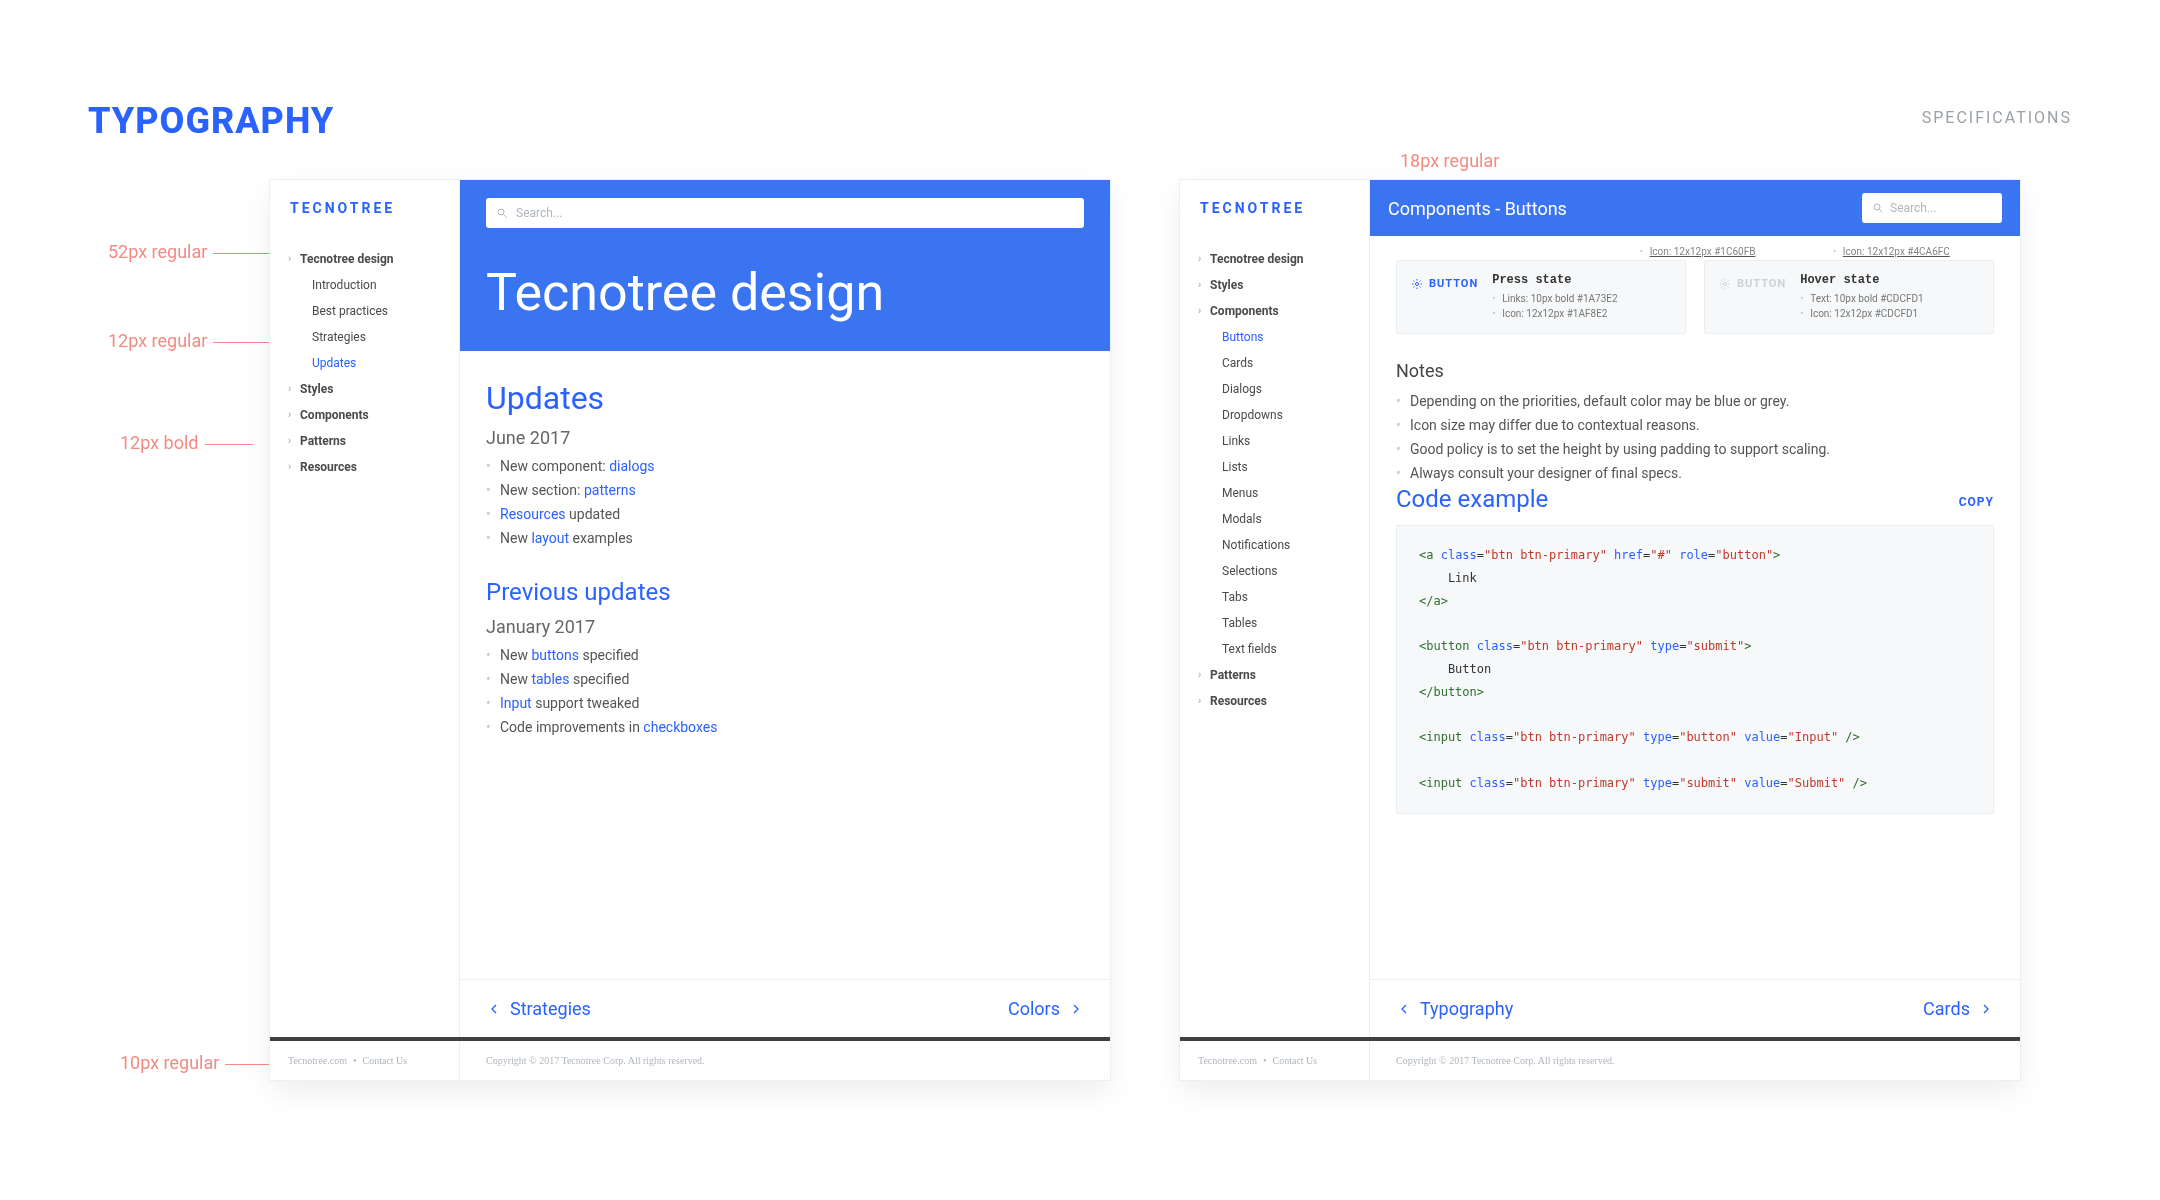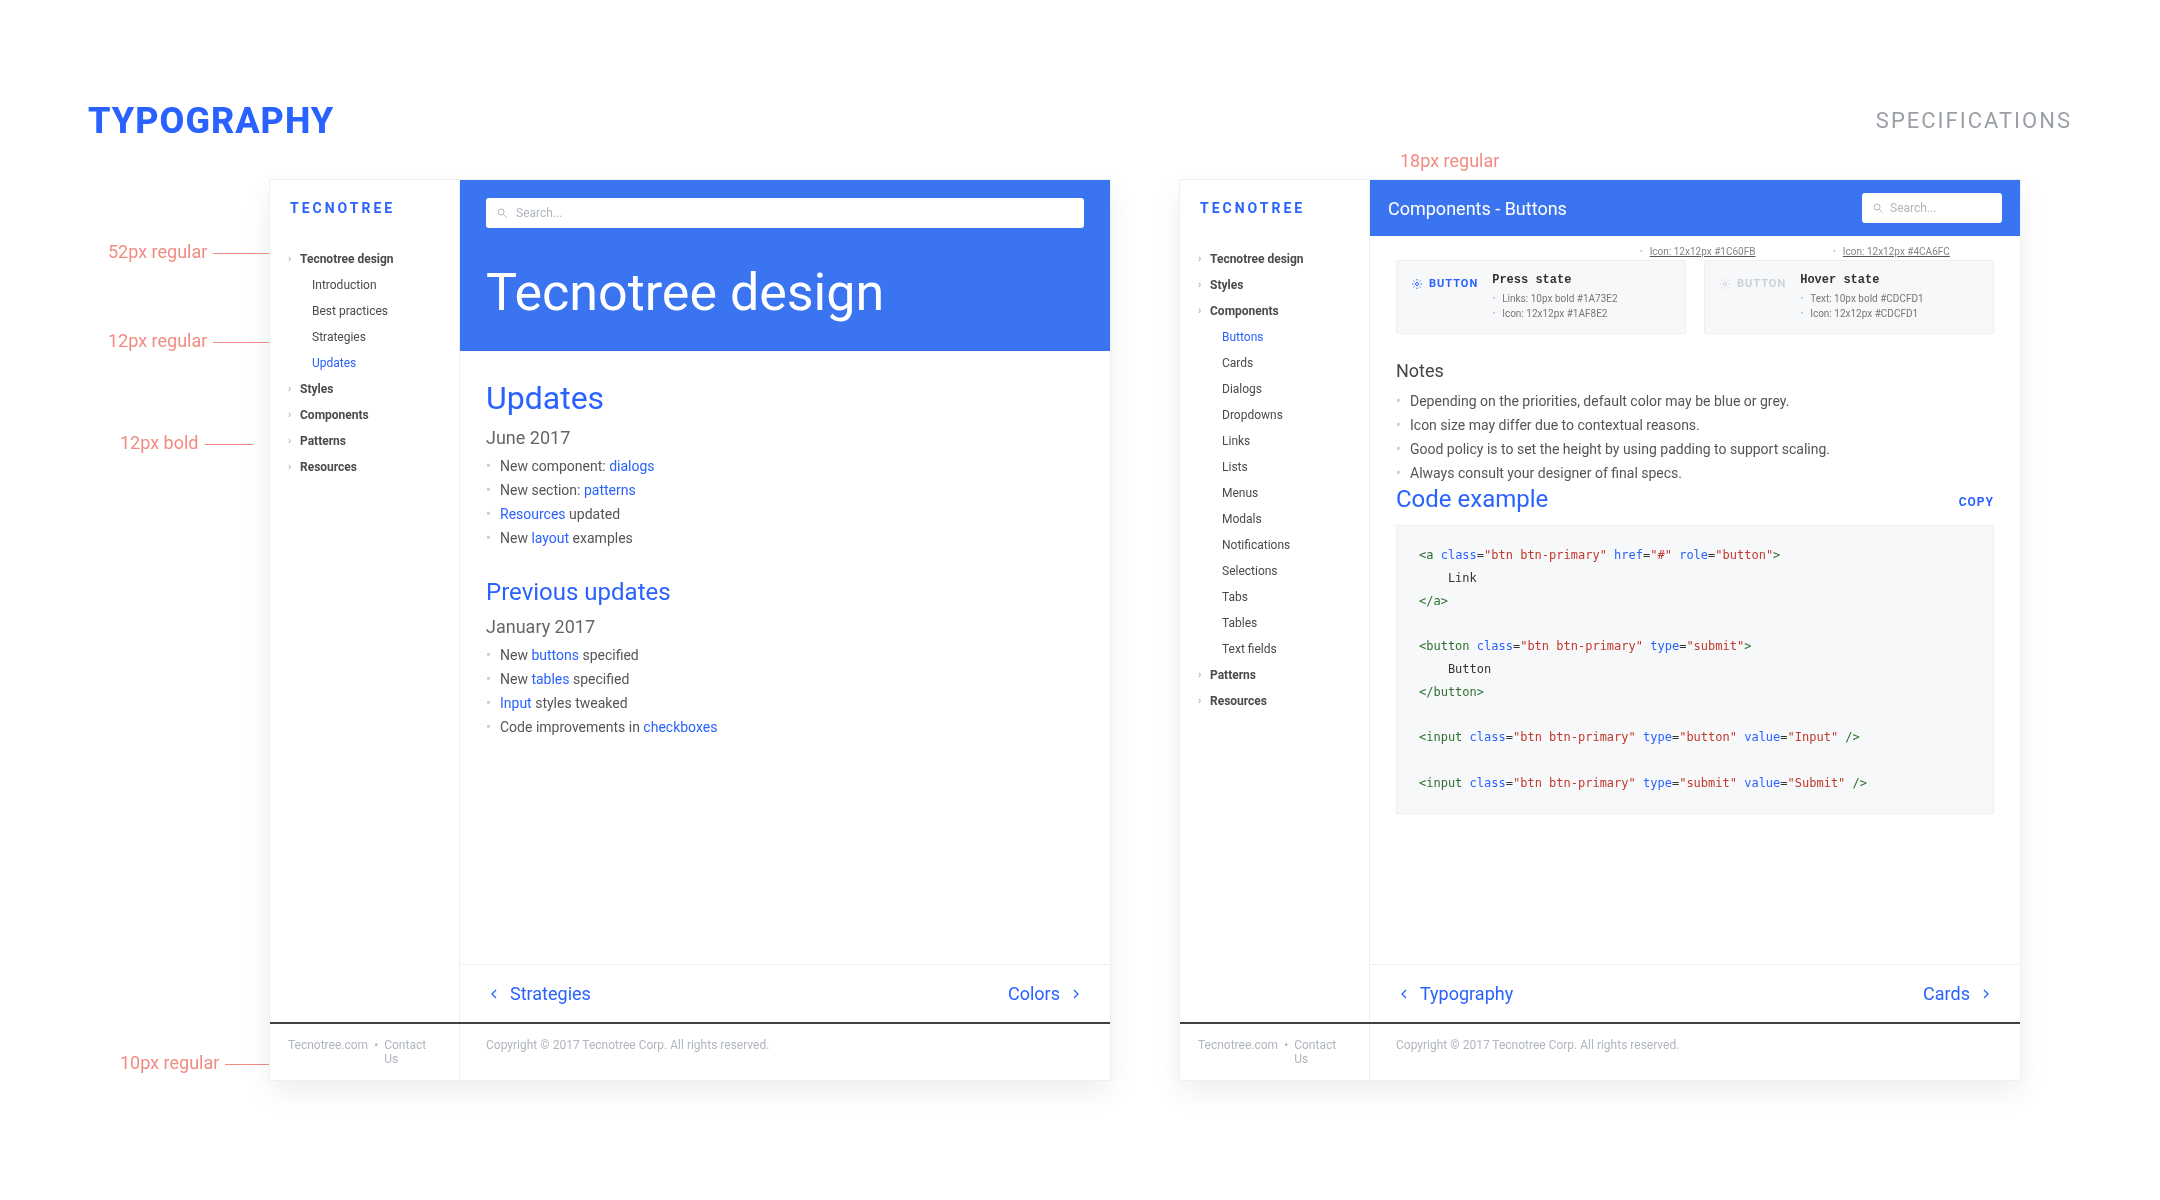--- a/index.html
+++ b/index.html
@@ -5,21 +5,21 @@
   * { box-sizing: border-box; margin: 0; padding: 0; }
   body {
     font-family: -apple-system, BlinkMacSystemFont, "Segoe UI", Roboto, Helvetica, Arial, sans-serif;
     background: #fff;
     width: 2160px;
     height: 1200px;
     position: relative;
     color: #2a2a2a;
   }
   .slide-title { position: absolute; top: 100px; left: 88px; font-size: 36px; font-weight: 800; color: #2962ff; letter-spacing: 1px; }
-  .slide-sub   { position: absolute; top: 108px; right: 88px; font-size: 22px; color: #9aa0a6; letter-spacing: 2px; }
+  .slide-sub   { position: absolute; top: 108px; right: 88px; font-size: 16px; color: #9aa0a6; letter-spacing: 2px; }
 
   .frame {
     position: absolute;
     top: 180px;
     width: 840px;
     height: 900px;
     background: #fff;
     box-shadow: 0 0 0 1px #eceff3, 0 12px 28px rgba(0,0,0,0.07);
     display: flex;
     flex-direction: column;
@@ -129,21 +129,21 @@
     white-space: pre;
     overflow: hidden;
   }
   .tok-tag { color:#2f6f2f; }
   .tok-attr{ color:#2962ff; }
   .tok-str { color:#c0392b; }
 
   .pager { display:flex; justify-content:space-between; padding: 18px 26px; border-top: 1px solid #eceff3; font-size: 18px; color:#2962ff;}
   .pager span { cursor: pointer; display:flex; align-items:center; gap:8px;}
 
-  .footer { display:flex; font-size:12px; color:#b0b6bd; border-top:2px solid #404040;}
+  .footer { display:flex; font-size:10px; color:#b0b6bd; border-top:4px solid #404040;font-family:Liberation Serif, serif;}
   .footer .fl { width:190px; padding: 14px 18px; border-right:1px solid #eceff3; display:flex; gap:6px;}
   .footer .fr { flex:1; padding:14px 26px;}
 
   .mag { width:12px; height:12px; }
 </style>
 </head>
 <body>
 
 <div class="slide-title">TYPOGRAPHY</div>
 <div class="slide-sub">SPECIFICATIONS</div>
@@ -203,21 +203,21 @@
             <li><span>New component: </span><a>dialogs</a></li>
             <li><span>New section: </span><a>patterns</a></li>
             <li><a>Resources</a><span> updated</span></li>
             <li><span>New </span><a>layout</a><span> examples</span></li>
           </ul>
         <h3>Previous updates</h3>
         <div class="date">January 2017</div>
         <ul id="list2">
             <li><span>New </span><a>buttons</a><span> specified</span></li>
             <li><span>New </span><a>tables</a><span> specified</span></li>
-            <li><a>Input</a><span> styles tweaked</span></li>
+            <li><a>Input</a><span> support tweaked</span></li>
             <li><span>Code improvements in </span><a>checkboxes</a></li>
           </ul>
       </div>
       <div class="pager">
         <span>
           <svg width="16" height="16" viewBox="0 0 24 24">
               <path d="M15 6l-6 6 6 6" fill="none" stroke="#2962ff" stroke-width="2"></path>
             </svg>
           <b style="font-weight:400">Strategies</b>
         </span>

